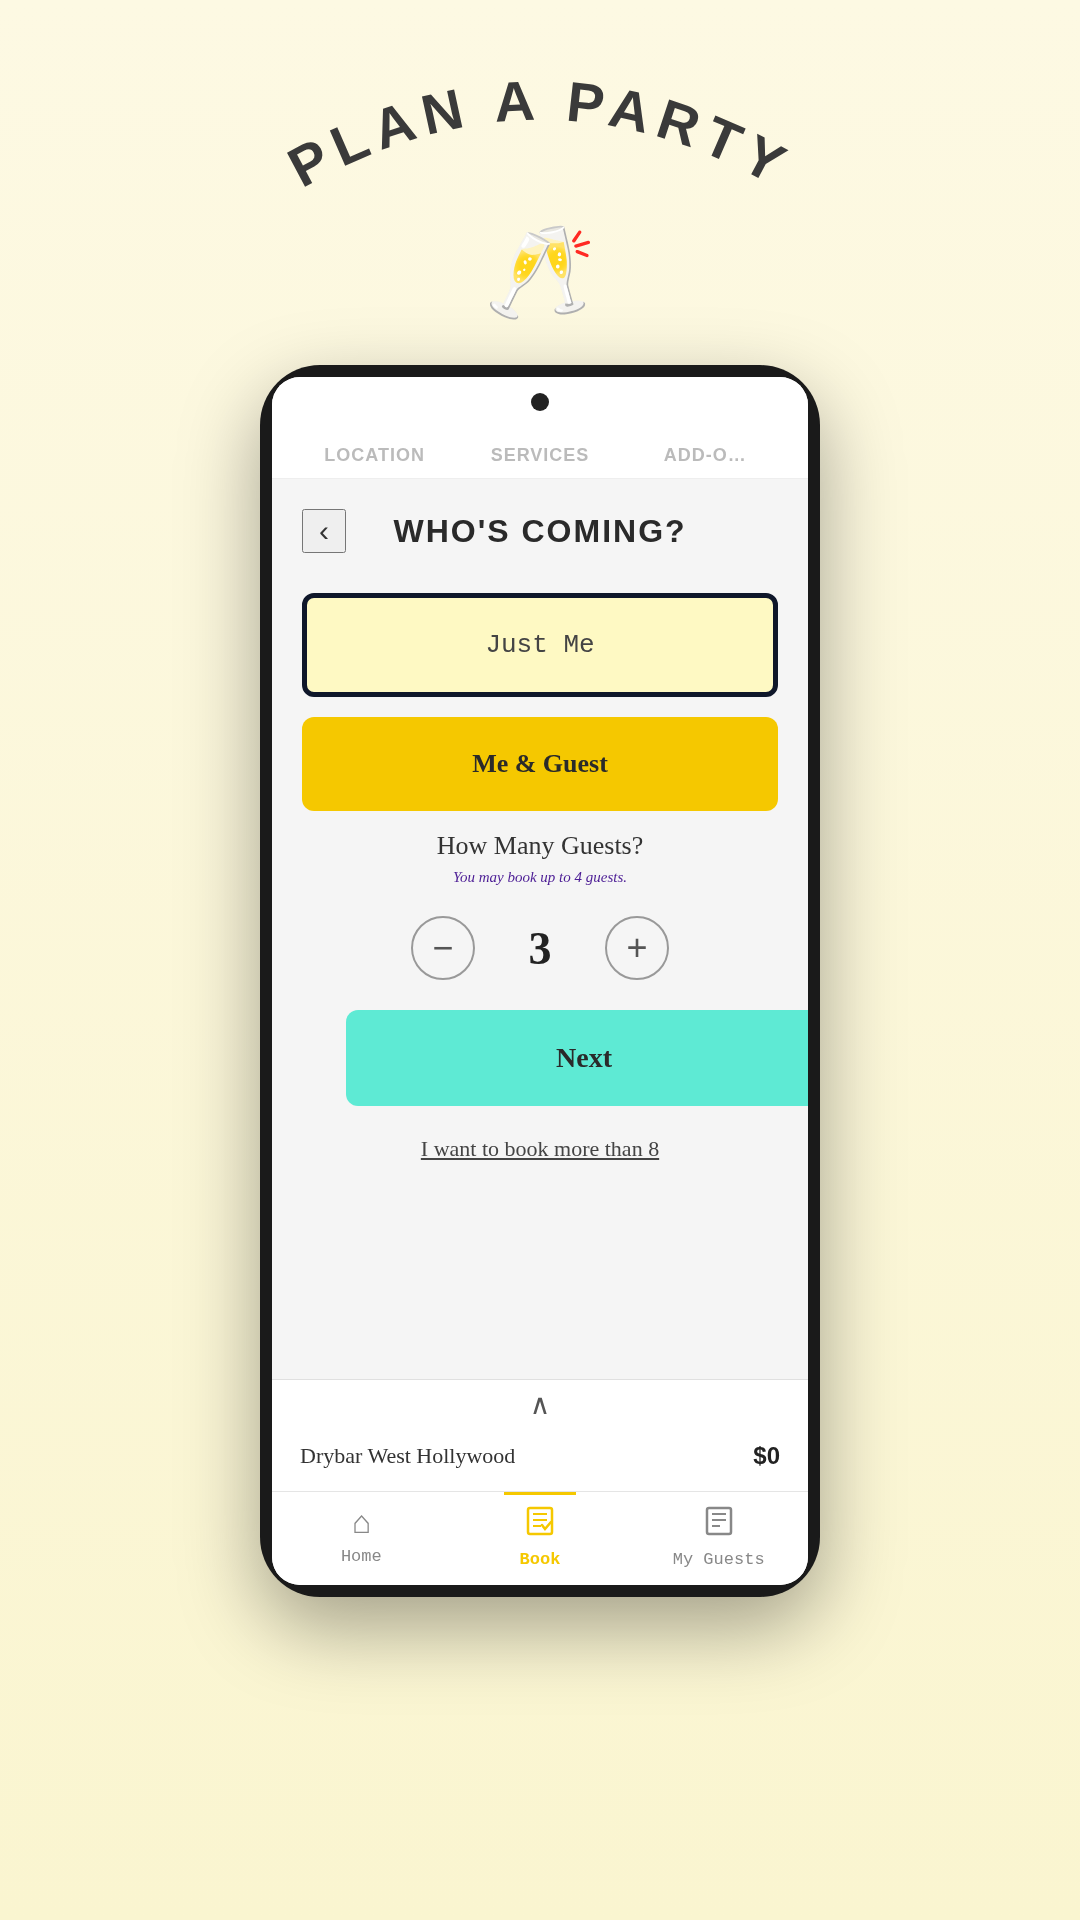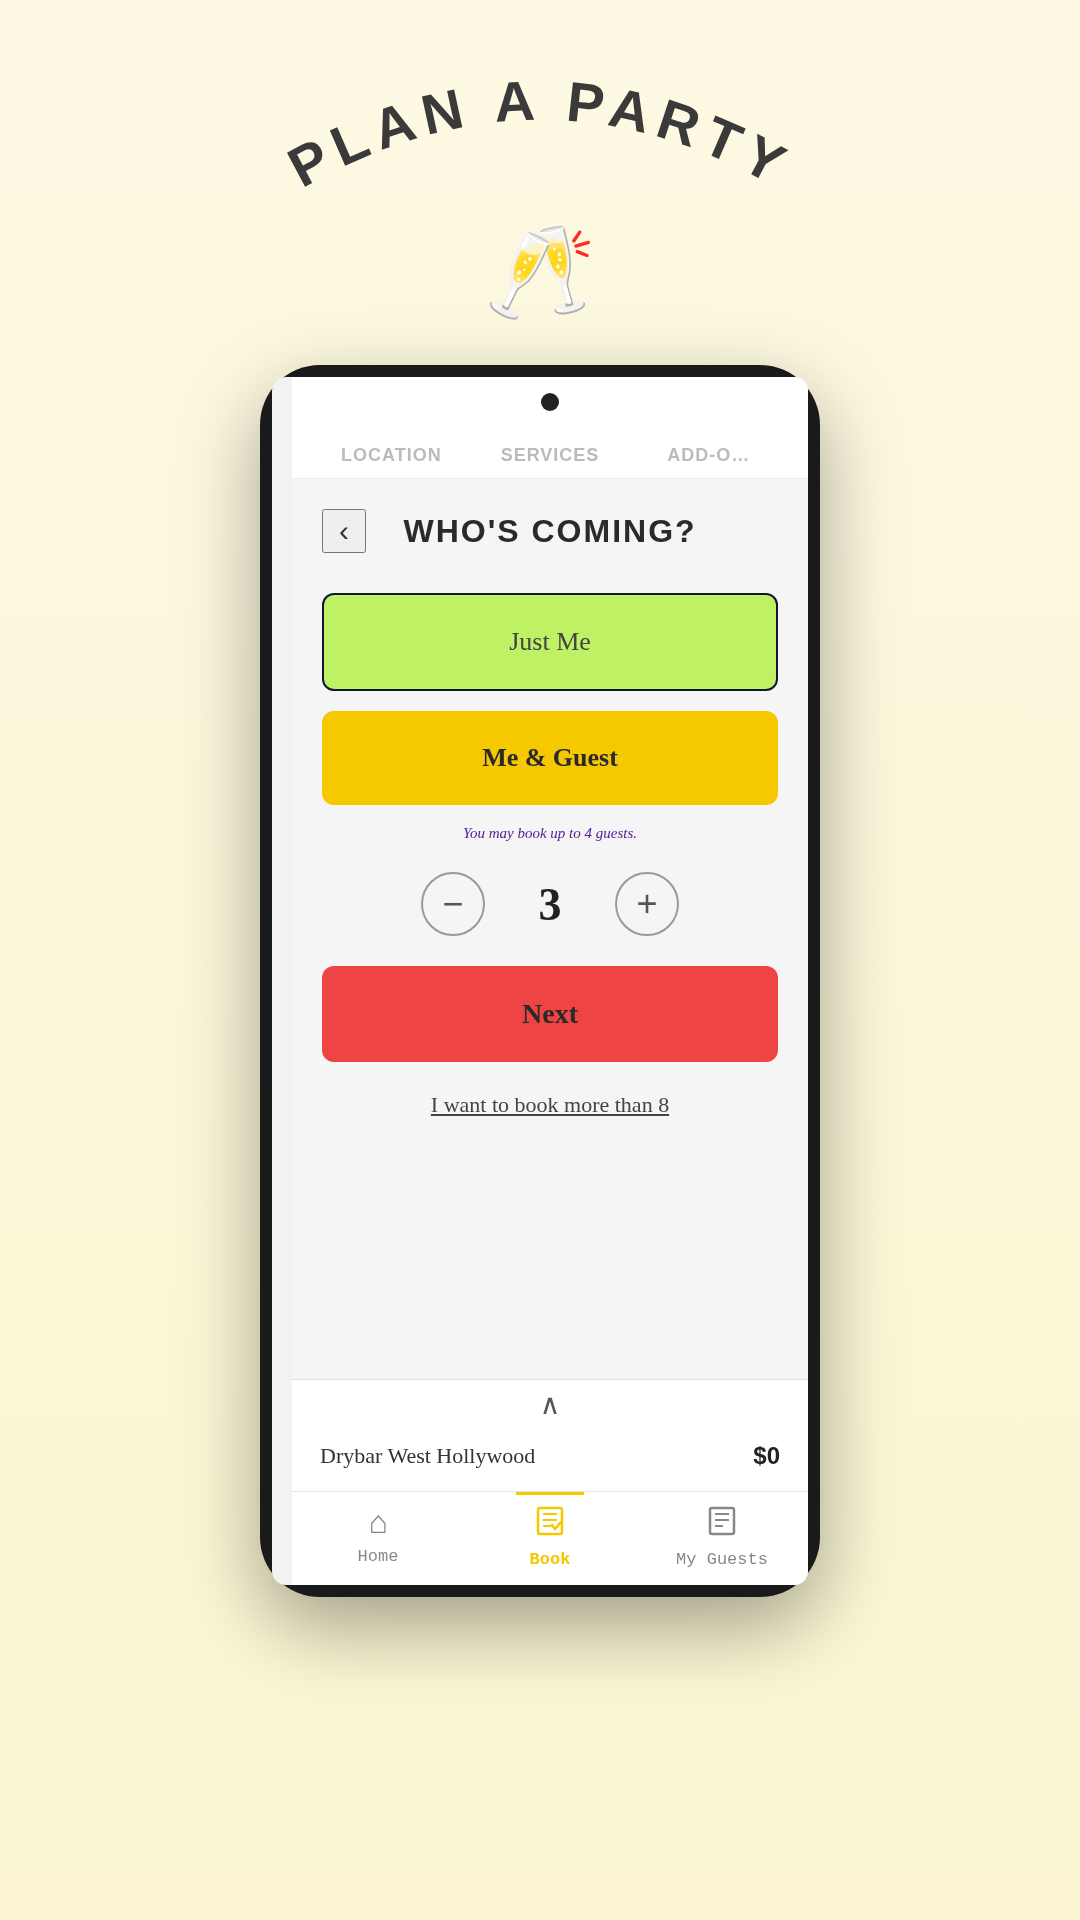--- a/index.html
+++ b/index.html
@@ -40,24 +40,23 @@
       width: 560px;
       background: #1a1a1a;
       border-radius: 60px;
       padding: 12px;
       box-shadow: 0 30px 80px rgba(0,0,0,0.35);
       position: relative;
     }
 
     .phone-screen {
       background: #f2f2f2;
-      border-radius: 14px;
+      border-radius: 28px;
       overflow: hidden;
       position: relative;
-      padding-left: 20px;
     }
 
     .status-bar {
       background: white;
       height: 50px;
       display: flex;
       align-items: center;
       justify-content: center;
     }
 
@@ -159,23 +158,24 @@
       border-radius: 12px;
       border: none;
       font-size: 26px;
       font-family: 'Georgia', serif;
       cursor: pointer;
       margin-bottom: 20px;
       text-align: center;
     }
 
     .option-btn.inactive {
-      background: #bef264;
+      background: #fef9c3;
       color: #444;
-      border: 2px solid #0f172a;
+      border: 5px solid #0f172a;
+      font-family: Liberation Mono, monospace;
     }
 
     .option-btn.active-yellow {
       background: #f5c800;
       color: #2a2a2a;
       font-weight: 700;
     }
 
     
     .guest-section {
@@ -229,28 +229,29 @@
       width: 50px;
       text-align: center;
     }
 
     .next-btn {
       display: block;
       width: 100%;
       padding: 32px 20px;
       border-radius: 12px;
       border: none;
-      background: #ef4444;
+      background: #5eead4;
       color: #2a2a2a;
       font-size: 28px;
       font-weight: 700;
       font-family: 'Georgia', serif;
       cursor: pointer;
       text-align: center;
       margin-bottom: 20px;
+      margin-left: 44px;
     }
 
     .book-more-link {
       text-align: center;
       font-size: 22px;
       color: #444;
       text-decoration: underline;
       cursor: pointer;
       font-family: 'Georgia', serif;
       padding: 10px 0;
@@ -387,20 +388,21 @@
         <button class="back-btn">
           <span class="back-chevron">‹</span>
         </button>
         <h1 class="page-title">WHO'S COMING?</h1>
       </div>
 
       <button class="option-btn inactive">Just Me</button>
       <button class="option-btn active-yellow">Me &amp; Guest</button>
 
       <div class="guest-section">
+        <div class="guest-title">How Many Guests?</div>
         <div class="guest-subtitle">You may book up to 4 guests.</div>
         <div class="counter-row">
           <button class="counter-btn">
             <span>−</span>
           </button>
           <div class="counter-value">3</div>
           <button class="counter-btn">
             <span>+</span>
           </button>
         </div>

